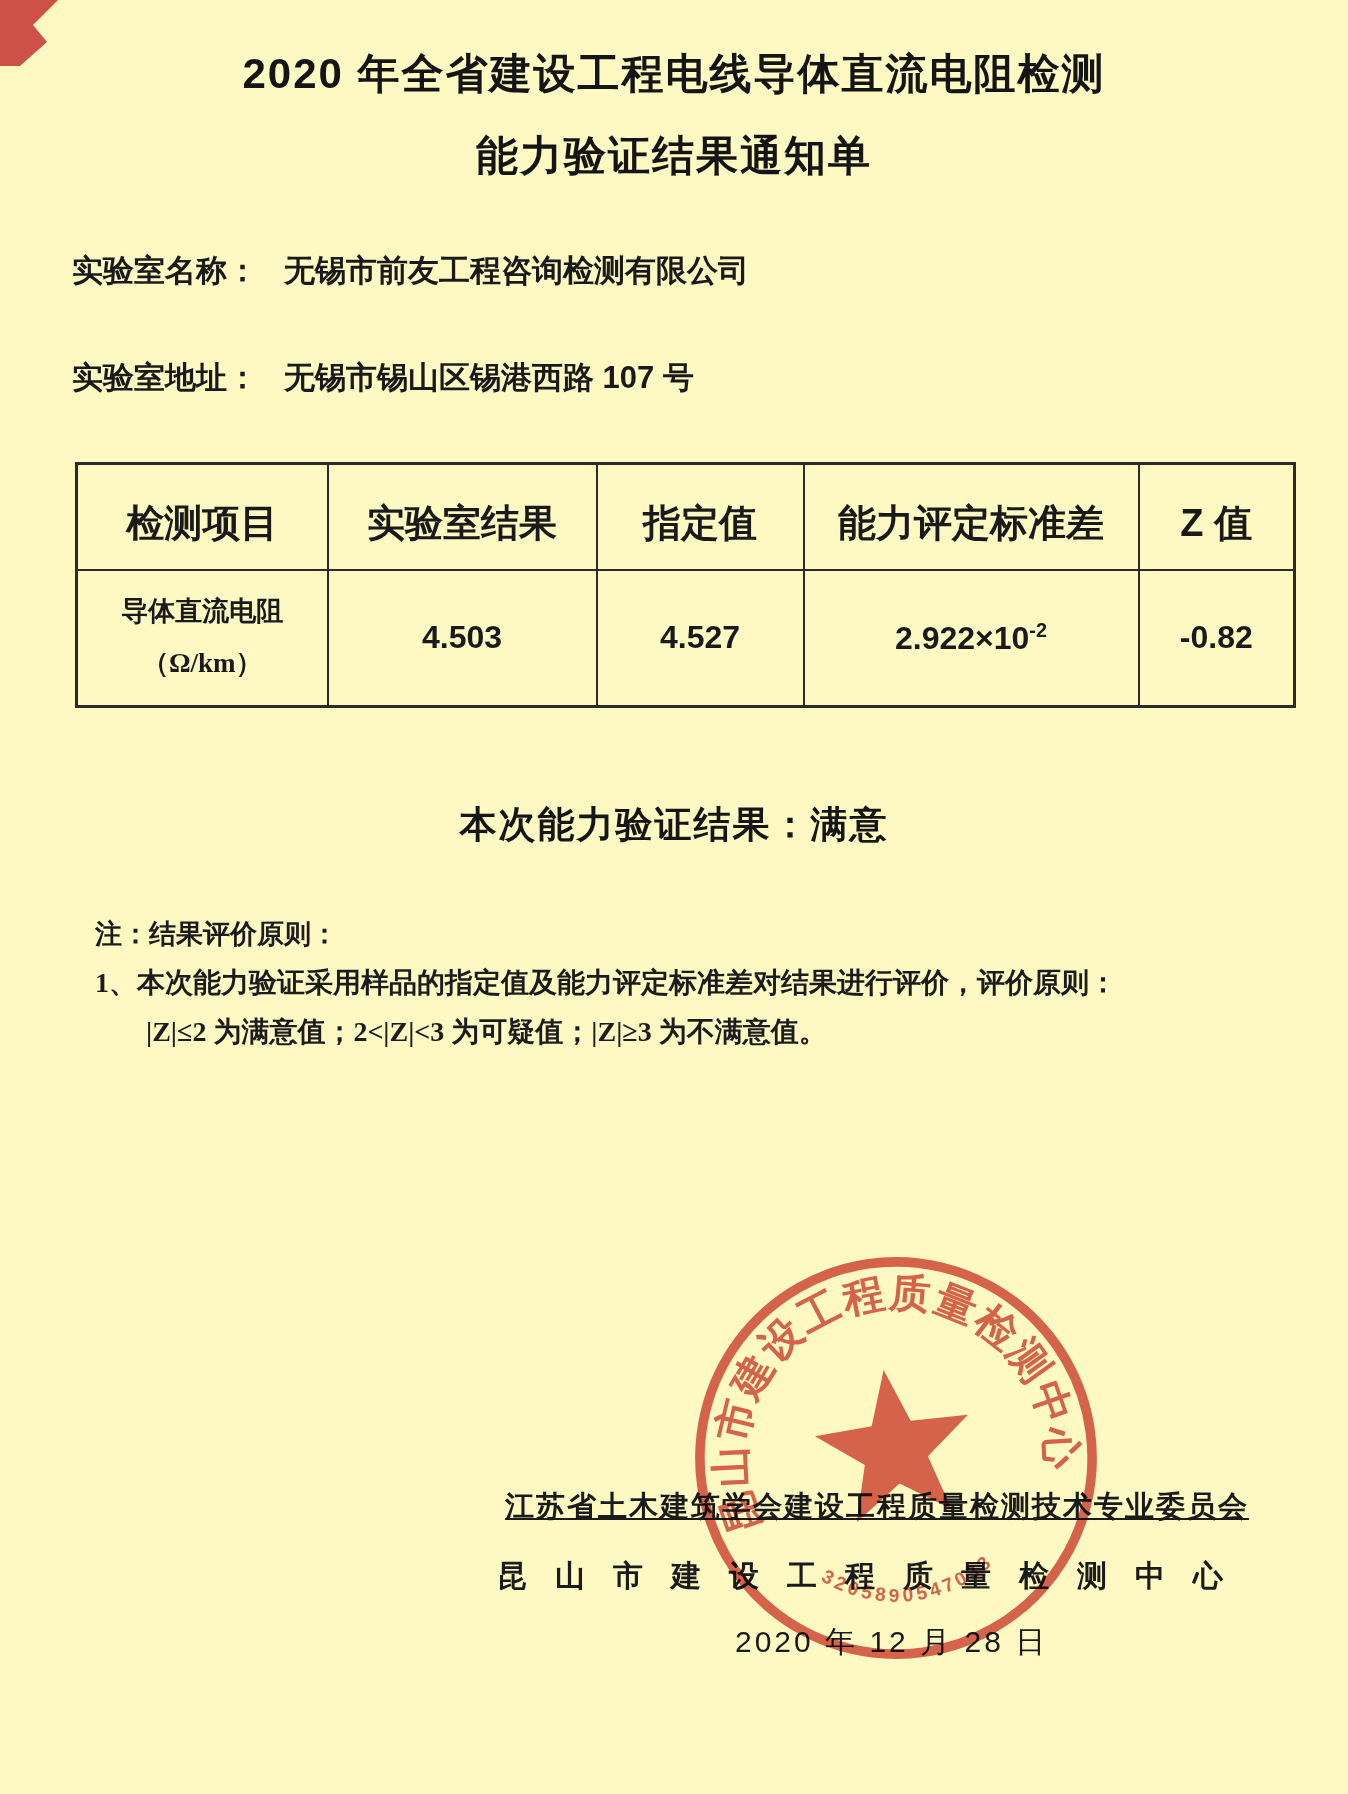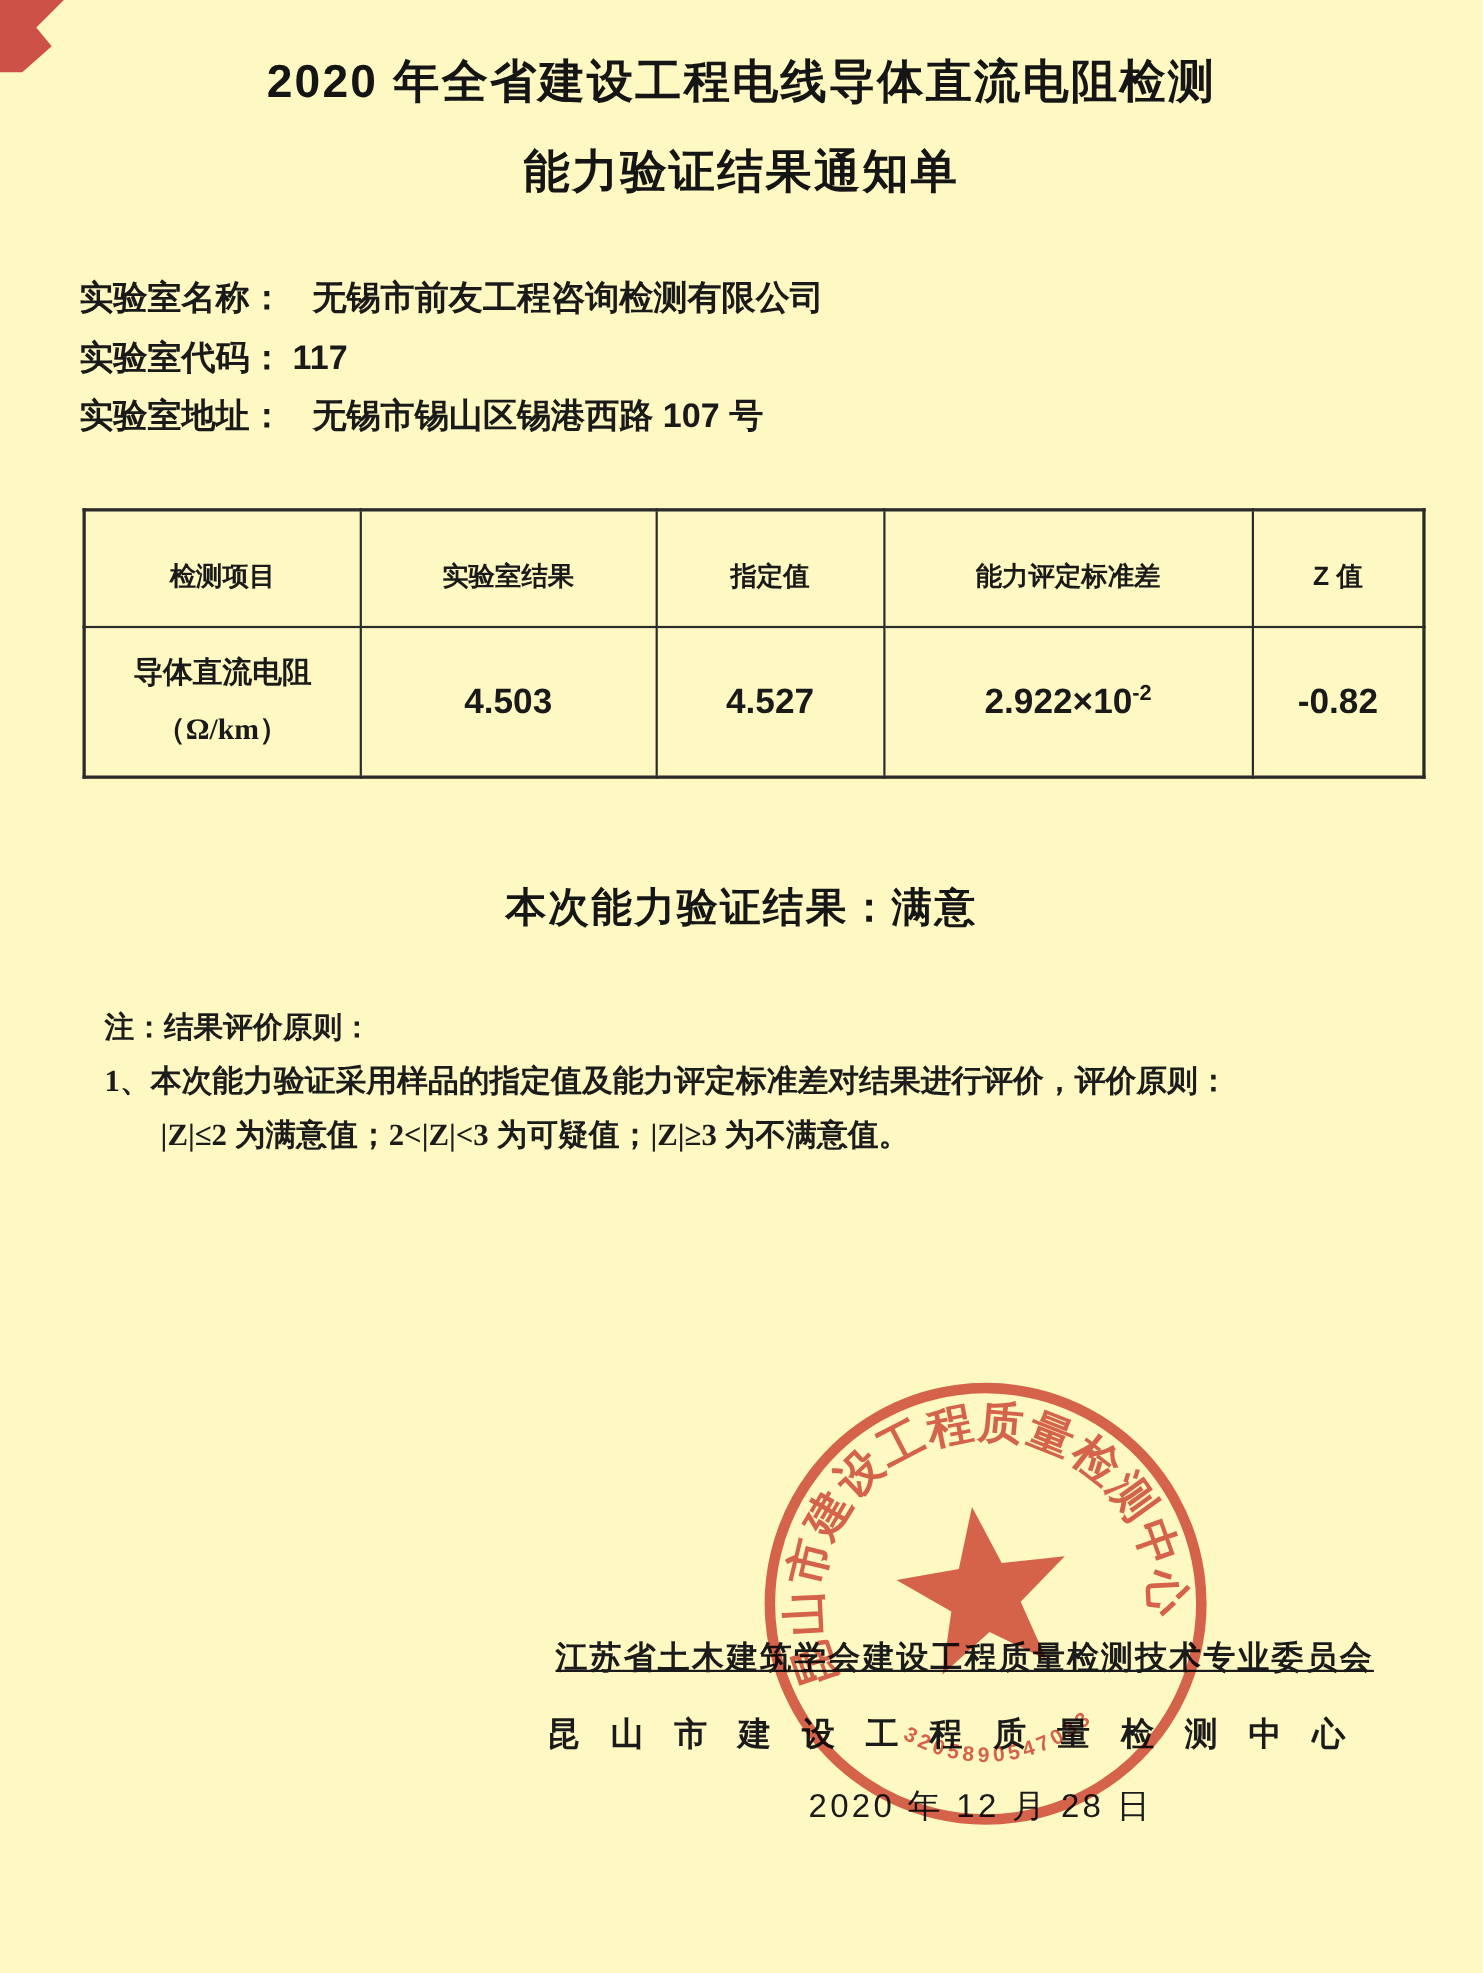--- a/index.html
+++ b/index.html
@@ -30,21 +30,21 @@
     position:absolute;left:75px;top:462px;
     width:1218px;border-collapse:collapse;table-layout:fixed;
     border:3px solid #2b2b2b;
   }
   table.results th, table.results td{
     border:2px solid #2b2b2b;text-align:center;vertical-align:middle;
     color:#1a1a1a;padding:0;
   }
   table.results thead tr{height:106px;}
   table.results tbody tr{height:137px;}
-  table.results th{font-size:24px;font-weight:bold;padding-top:14px;}
+  table.results th{font-size:38px;font-weight:bold;padding-top:14px;}
   td.item-cell{font-family:"Liberation Serif","DejaVu Serif",serif;font-weight:bold;font-size:27px;line-height:1.9;}
   td.num-cell{font-size:32px;font-weight:600;}
   .sup{font-size:0.62em;vertical-align:super;letter-spacing:0;}
 
   #conclusion{top:800px;width:100%;text-align:center;font-size:37px;font-weight:bold;color:#161616;letter-spacing:2px;}
 
   .note{color:#1c1c1c;white-space:nowrap;font-weight:bold;}
   #note-head{top:916px;left:95px;font-size:27px;}
   #note-l1{top:964px;left:95px;font-size:28px;}
   #note-l2{top:1013px;left:146px;font-size:28px;}
@@ -63,23 +63,20 @@
 
   <svg id="corner-artifact" class="abs" viewBox="0 0 60 66">
     <path d="M0 0 L58 0 L33 25 L47 42 L20 66 L0 66 Z" fill="#c9423d" opacity="0.92"></path>
   </svg>
 
   <div id="title1" class="abs title-line hei">2020 年全省建设工程电线导体直流电阻检测</div>
   <div id="title2" class="abs title-line hei">能力验证结果通知单</div>
 
   <div id="lab-name" class="abs lab-line hei">
     <span>实验室名称：</span><span class="val">无锡市前友工程咨询检测有限公司</span>
-  </div>
-  <div id="lab-code" class="abs lab-line hei">
-    <span>实验室代码：</span><span class="val-code">117</span>
   </div>
   <div id="lab-addr" class="abs lab-line hei">
     <span>实验室地址：</span><span class="val">无锡市锡山区锡港西路 107 号</span>
   </div>
 
   <table class="results">
     <colgroup>
       <col style="width:251px">
         <col style="width:269px">
         <col style="width:207px">

